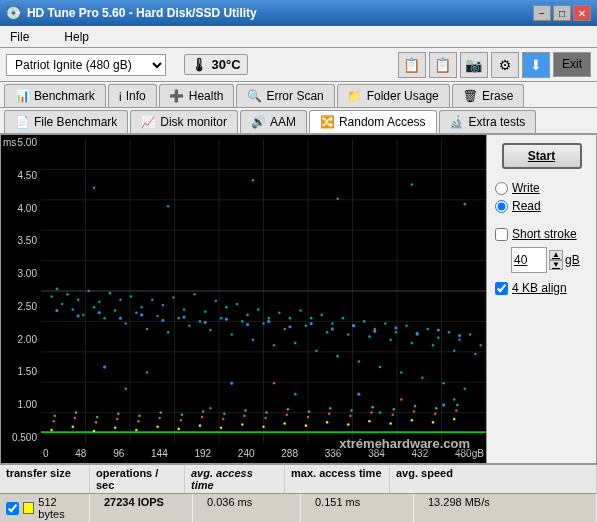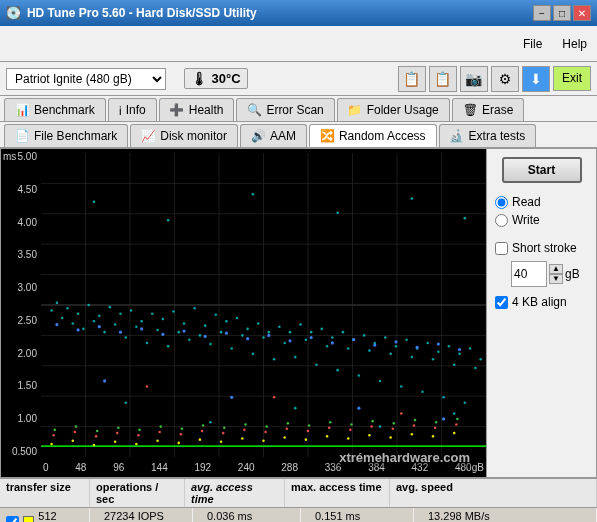--- a/index.html
+++ b/index.html
@@ -20,21 +20,21 @@
     .title-bar-btn {
       width: 18px; height: 16px; background: #c0c0c0; border: 1px solid #888;
       display: flex; align-items: center; justify-content: center; font-size: 10px; cursor: pointer;
       color: #000;
     }
     .title-bar-btn.close { background: #e05050; color: white; }
     
     
     .menu-bar {
       background: #f0f0f0; border-bottom: 1px solid #999;
-      display: flex; align-items: center; padding: 2px 6px; height: 36px; gap: 12px; justify-content: flex-end;
+      display: flex; align-items: center; padding: 2px 6px; height: 22px; gap: 27px;
     }
     .menu-item { font-size: 12px; cursor: pointer; padding: 1px 4px; }
     
     
     .toolbar {
       background: #f0f0f0; border-bottom: 1px solid #999;
       display: flex; align-items: center; padding: 3px 6px; height: 34px; gap: 18px;
     }
     .disk-select {
       width: 160px; height: 22px; border: 1px solid #999; background: white;
@@ -43,40 +43,40 @@
     .temp-display {
       display: flex; align-items: center; gap: 4px; font-size: 13px; font-weight: bold;
       background: #e8e8e8; border: 1px solid #999; padding: 2px 6px; border-radius: 2px;
     }
     .toolbar-icons { display: flex; gap: 3px; margin-left: auto; }
     .toolbar-icon-btn {
       width: 28px; height: 26px; background: #e0e0e0; border: 1px solid #999;
       display: flex; align-items: center; justify-content: center; cursor: pointer; font-size: 14px;
     }
     .exit-btn {
-      background: #bef264; border: 1px solid #999; padding: 2px 8px; cursor: pointer;
+      background: #737373; border: 1px solid #999; padding: 2px 8px; cursor: pointer;
       font-size: 12px; height: 25px;
     }
     
     
     .tabs-row {
       background: #f0f0f0; display: flex; border-bottom: 1px solid #999;
       padding: 2px 4px 0; gap: 2px;
     }
     .tab {
       display: flex; align-items: center; gap: 4px; padding: 3px 10px;
       border: 1px solid #999; border-bottom: none; background: #e0e0e0;
       cursor: pointer; font-size: 12px; border-radius: 3px 3px 0 0;
     }
     .tab.active { background: white; border-bottom: 1px solid white; z-index: 1; }
     
     
     .main-content {
       background: white; display: flex; height: 330px;
-      border: 1px solid #999; margin: 0;
+      border: 1px solid #999; margin: 0; text-decoration: underline;
     }
     
     
     .chart-area {
       flex: 1; background: #000; position: relative; padding: 4px 0 0 40px;
     }
     
     
     .y-axis {
       position: absolute; left: 0; top: 0; bottom: 20px; width: 40px;
@@ -135,21 +135,21 @@
     }
     .th { padding: 2px 6px; border-right: 1px solid #ccc; flex: 1; }
     .th:first-child { flex: 0 0 90px; }
     .th:nth-child(2) { flex: 0 0 95px; }
     .th:nth-child(3) { flex: 0 0 100px; font-style: italic; }
     .th:nth-child(4) { flex: 0 0 105px; }
     
     .table-row-data { display: flex; border-bottom: 1px solid #eee; font-size: 11px; gap: 8px; }
     .td { padding: 2px 6px; border-right: 1px solid #eee; flex: 1; }
     .td:first-child { flex: 0 0 90px; display: flex; align-items: center; gap: 4px; }
-    .td:nth-child(2) { flex: 0 0 95px; }
+    .td:nth-child(2) { flex: 0 0 95px; font-weight: bold; }
     .td:nth-child(3) { flex: 0 0 100px; }
     .td:nth-child(4) { flex: 0 0 105px; }
     .td:last-child { flex: 1; }
     
     .color-box { width: 12px; height: 12px; display: inline-block; border: 1px solid #666; }
 
     
     .watermark {
       position: absolute; bottom: 10px; right: 10px; opacity: 0.7;
       font-size: 13px; font-weight: bold; color: #fff;
@@ -510,26 +510,26 @@
     </div>
 
     <div class="watermark">xtrémehardware.com</div>
   </div>
 
   <div class="right-panel">
     <button class="start-btn">Start</button>
 
     <div class="radio-group">
       <label class="radio-item">
+        <input type="radio" name="rw" style="">
+        <span>Write</span>
+      </label>
+      <label class="radio-item">
         <input type="radio" name="rw" checked="" style="">
         <span>Read</span>
-      </label>
-      <label class="radio-item">
-        <input type="radio" name="rw" style="">
-        <span>Write</span>
       </label>
     </div>
 
     <div class="checkbox-group">
       <label class="checkbox-item">
         <input type="checkbox" style="">
         <span>Short stroke</span>
       </label>
 
       <div class="gB-input-row">

